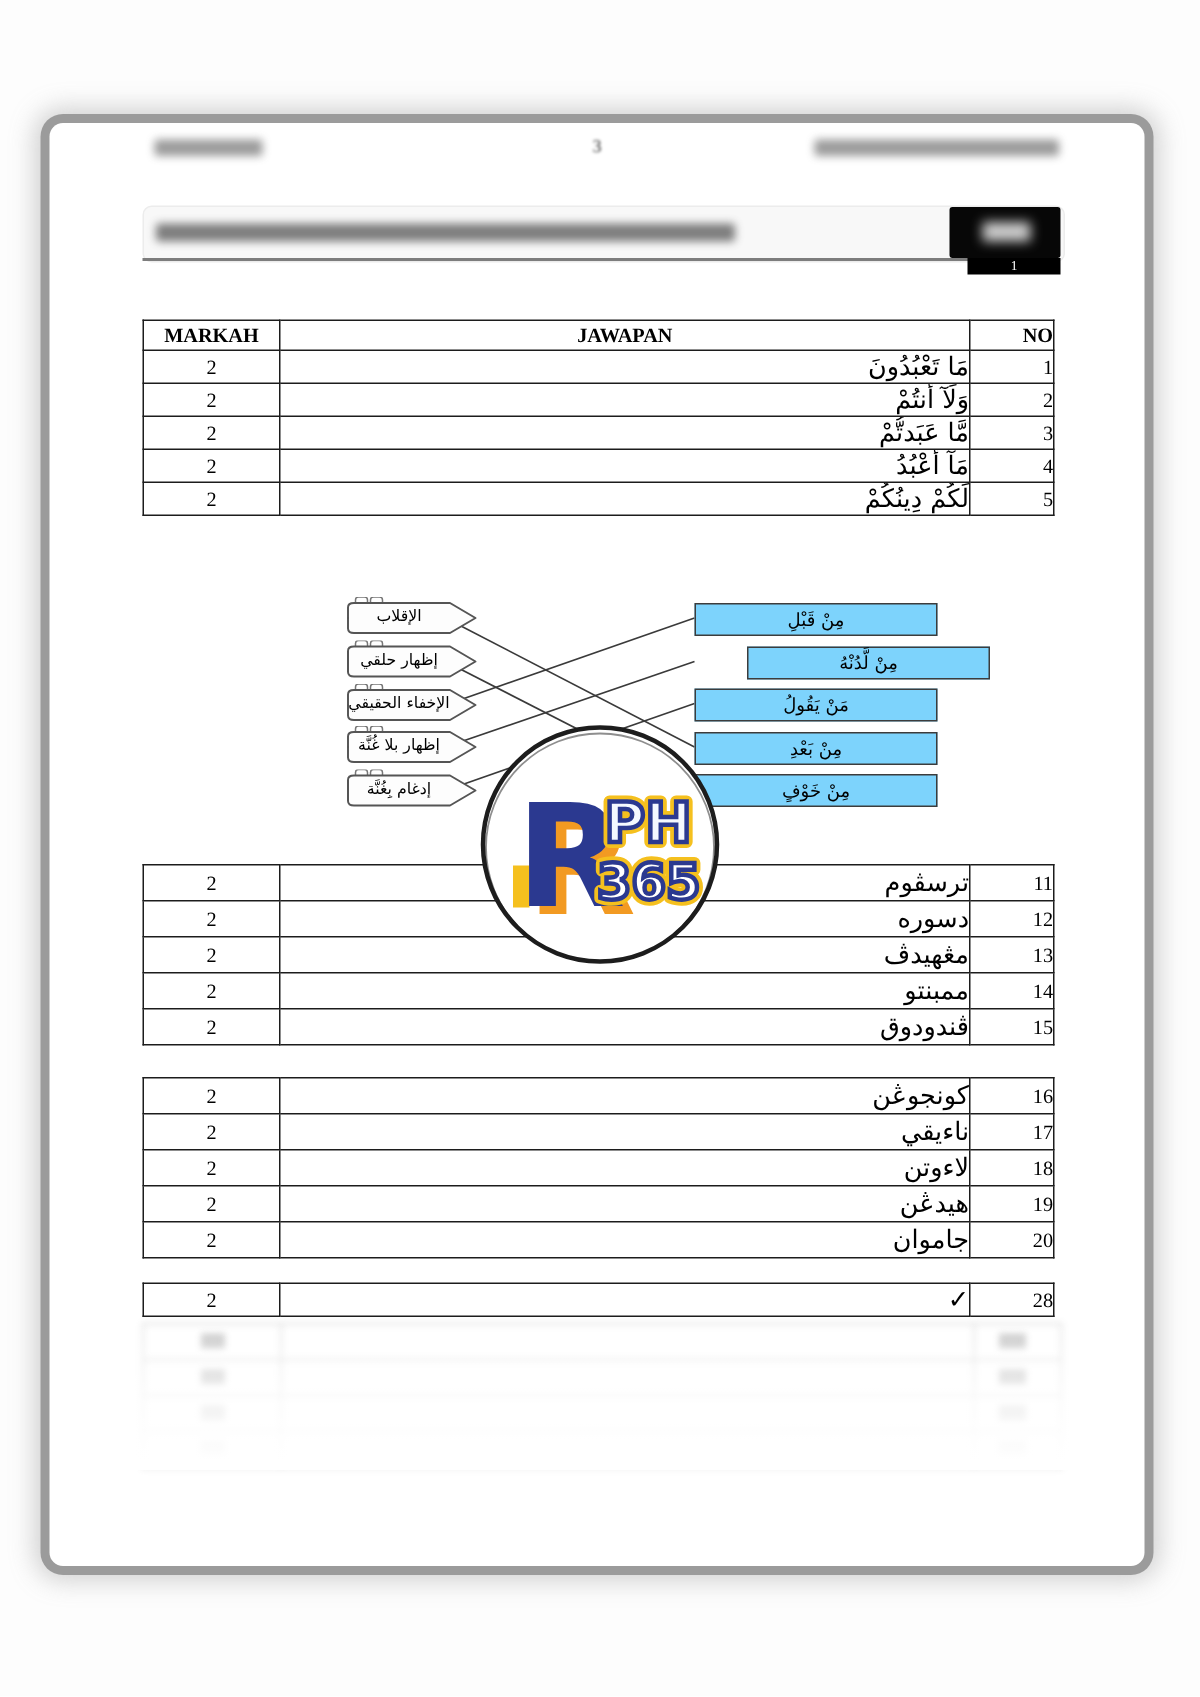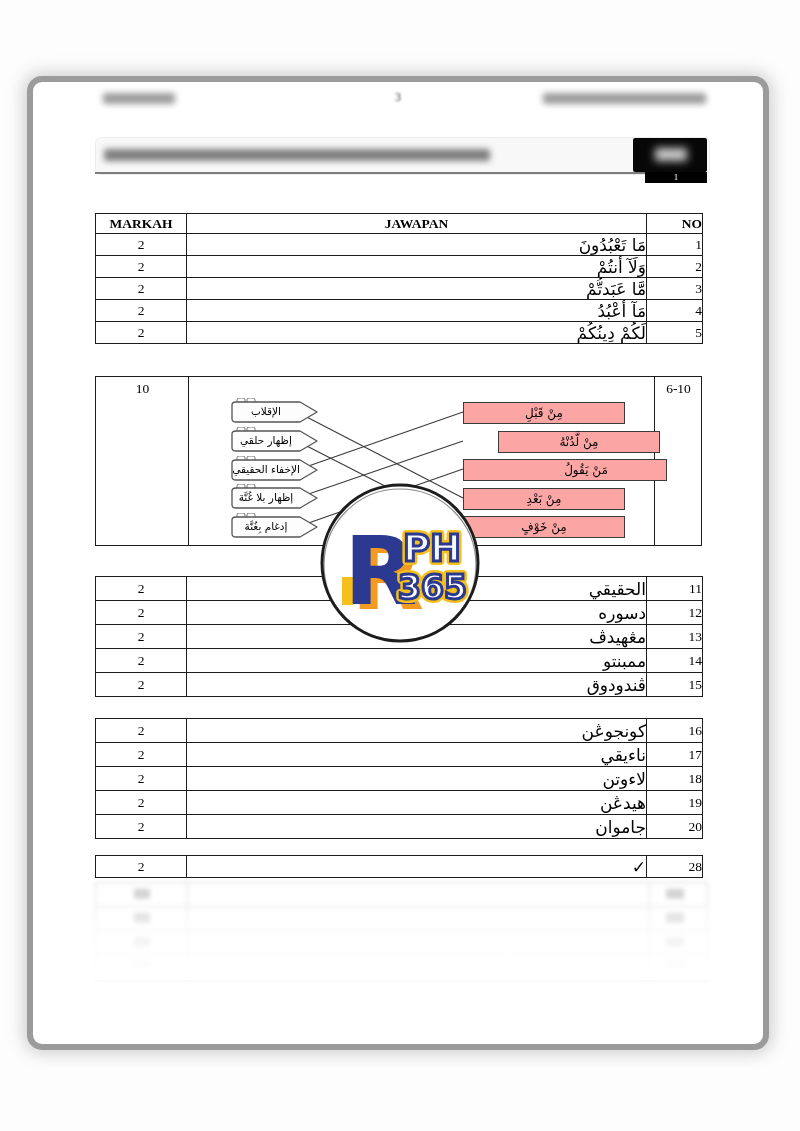--- a/index.html
+++ b/index.html
@@ -30,21 +30,21 @@
                font-family:"DejaVu Sans",sans-serif;font-size:17px;}
   .check{font-family:"DejaVu Sans",sans-serif;font-size:14px;font-weight:bold;direction:ltr;}
   
   .match-frame{position:absolute;left:95px;top:376px;width:605px;height:168px;border:1.6px solid #1c1c1c;}
   .vline{position:absolute;top:0;bottom:0;width:0;border-left:1.6px solid #1c1c1c;}
   .match-markah{position:absolute;left:0;top:4px;width:93px;text-align:center;font-size:13.5px;}
   .match-no{position:absolute;right:0;top:4px;width:45px;text-align:center;font-size:13.5px;}
   .tag{position:absolute;width:92px;height:26px;margin-left:20px;}
   .tag .txt{position:absolute;left:0;top:3px;width:76px;height:20px;line-height:20px;text-align:center;
             direction:rtl;font-family:"DejaVu Sans",sans-serif;font-size:10.5px;white-space:nowrap;}
-  .mbox{position:absolute;left:463px;width:160px;height:20px;border:1.4px solid #3c3c3c;background:#fca5a5;
+  .mbox{position:absolute;left:463px;width:160px;height:20px;border:1.4px solid #3c3c3c;background:#7dd3fc;
         text-align:center;line-height:20px;direction:rtl;
         font-family:"DejaVu Sans",sans-serif;font-size:12px;}
   svg.wires{position:absolute;left:0;top:0;width:800px;height:1131px;pointer-events:none;}
   
   .ghost{position:absolute;left:95px;top:882px;width:613px;height:94px;filter:blur(2.2px);opacity:.45;}
   .ghost .grow{position:relative;height:23px;border:1.2px solid #9d9d9d;border-top:none;}
   .ghost .grow:first-child{border-top:1.2px solid #9d9d9d;}
   .ghost .gv1{position:absolute;left:91px;top:0;bottom:0;border-left:1.2px solid #9d9d9d;}
   .ghost .gv2{position:absolute;left:553px;top:0;bottom:0;border-left:1.2px solid #9d9d9d;}
   .ghost .b1{position:absolute;left:38px;top:6px;width:16px;height:10px;background:#8a8a8a;}
@@ -102,26 +102,20 @@
           <td class="c-no">4</td>
         </tr>
         <tr>
           <td class="c-markah" style="height: 21px;">2</td>
           <td class="c-jawapan">لَكُمْ دِينُكُمْ</td>
           <td class="c-no">5</td>
         </tr>
       </tbody>
   </table>
 
-  <div class="match-frame">
-    <div class="vline" style="left:91.5px;"></div>
-    <div class="vline" style="left:558px;"></div>
-    <div class="match-markah">10</div>
-    <div class="match-no">6-10</div>
-  </div>
   <svg class="wires" id="wires">
       <line x1="297" y1="412" x2="463" y2="498" stroke="#3a3a3a" stroke-width="1.1"></line>
       <line x1="297" y1="441" x2="463" y2="526" stroke="#3a3a3a" stroke-width="1.1"></line>
       <line x1="297" y1="470" x2="463" y2="412" stroke="#3a3a3a" stroke-width="1.1"></line>
       <line x1="297" y1="498" x2="463" y2="441" stroke="#3a3a3a" stroke-width="1.1"></line>
       <line x1="297" y1="527" x2="463" y2="469" stroke="#3a3a3a" stroke-width="1.1"></line>
     </svg>
   <div id="tags">
       <div class="tag" style="left: 208px; top: 398px;"><svg width="92" height="26" viewBox="0 0 92 26">
           <rect x="9" y="0" width="8" height="6" rx="2" fill="#fff" stroke="#777" stroke-width="1"></rect>
@@ -145,30 +139,30 @@
         </svg><div class="txt">إظهار بلا غُنَّة</div></div>
       <div class="tag" style="left: 208px; top: 513px;"><svg width="92" height="26" viewBox="0 0 92 26">
           <rect x="9" y="0" width="8" height="6" rx="2" fill="#fff" stroke="#777" stroke-width="1"></rect>
           <rect x="19" y="0" width="8" height="6" rx="2" fill="#fff" stroke="#777" stroke-width="1"></rect>
           <path d="M4,7 Q4,4 8,4 L72,4 L89,14 L72,24 L8,24 Q4,24 4,21 Z" fill="#fdfdfd" stroke="#555" stroke-width="1.3" stroke-linejoin="round"></path>
         </svg><div class="txt">إدغام بِغُنَّة</div></div>
     </div>
   <div id="mboxes">
       <div class="mbox" style="top: 402px;">مِنْ قَبْلِ</div>
       <div class="mbox" style="top: 431px; margin-left: 35px;">مِنْ لَّدُنْهُ</div>
-      <div class="mbox" style="top: 459px; padding-left: 42px;">مَنْ يَقُولُ</div>
+      <div class="mbox" style="top: 459px;">مَنْ يَقُولُ</div>
       <div class="mbox" style="top: 488px;">مِنْ بَعْدِ</div>
       <div class="mbox" style="top: 516px;">مِنْ خَوْفٍ</div>
     </div>
 
   <table class="ans" style="left:95px;top:576px;">
     <tbody id="tb2">
         <tr>
           <td class="c-markah" style="height: 23px;">2</td>
-          <td class="c-jawapan">الحقيقي</td>
+          <td class="c-jawapan">ترسڤوم</td>
           <td class="c-no">11</td>
         </tr>
         <tr>
           <td class="c-markah" style="height: 23px;">2</td>
           <td class="c-jawapan">دسوره</td>
           <td class="c-no">12</td>
         </tr>
         <tr>
           <td class="c-markah" style="height: 23px;">2</td>
           <td class="c-jawapan">مڠهيدڤ</td>

